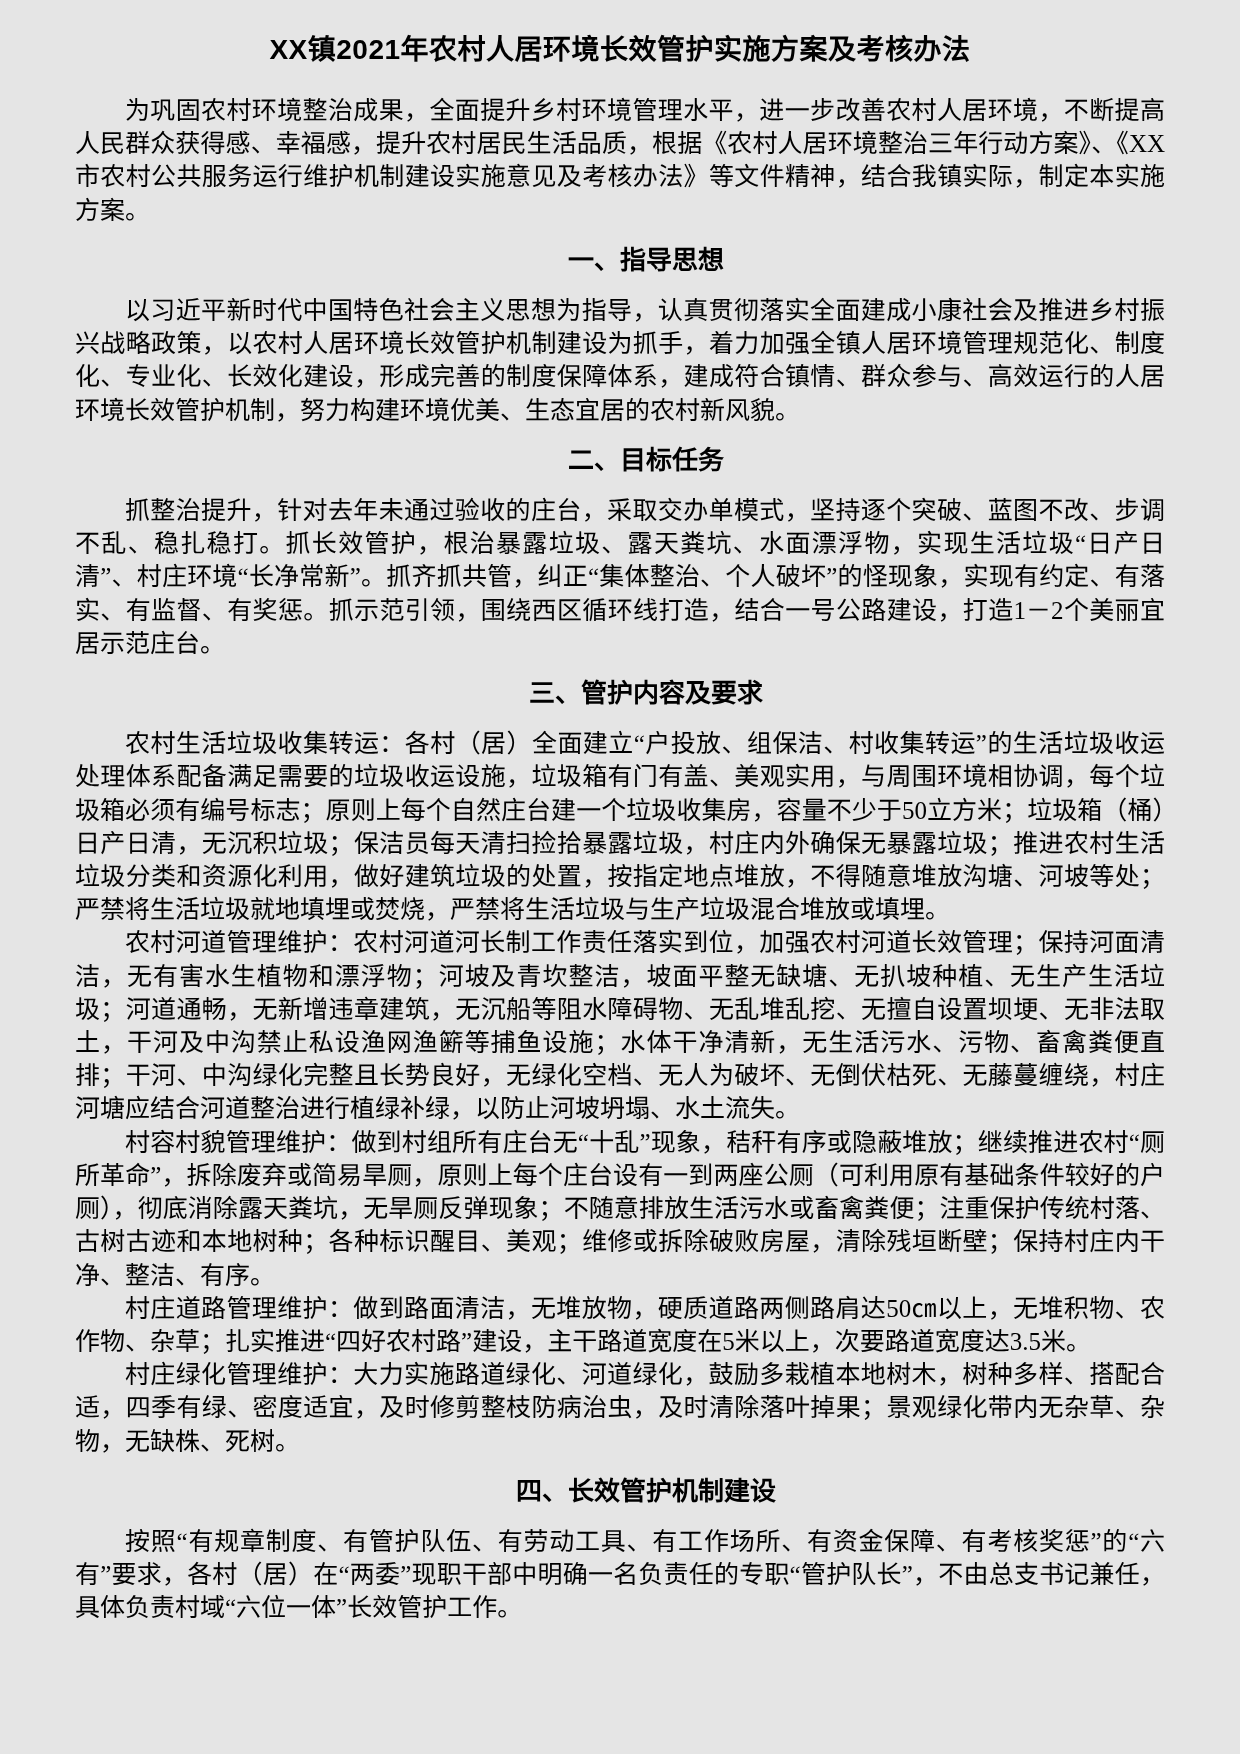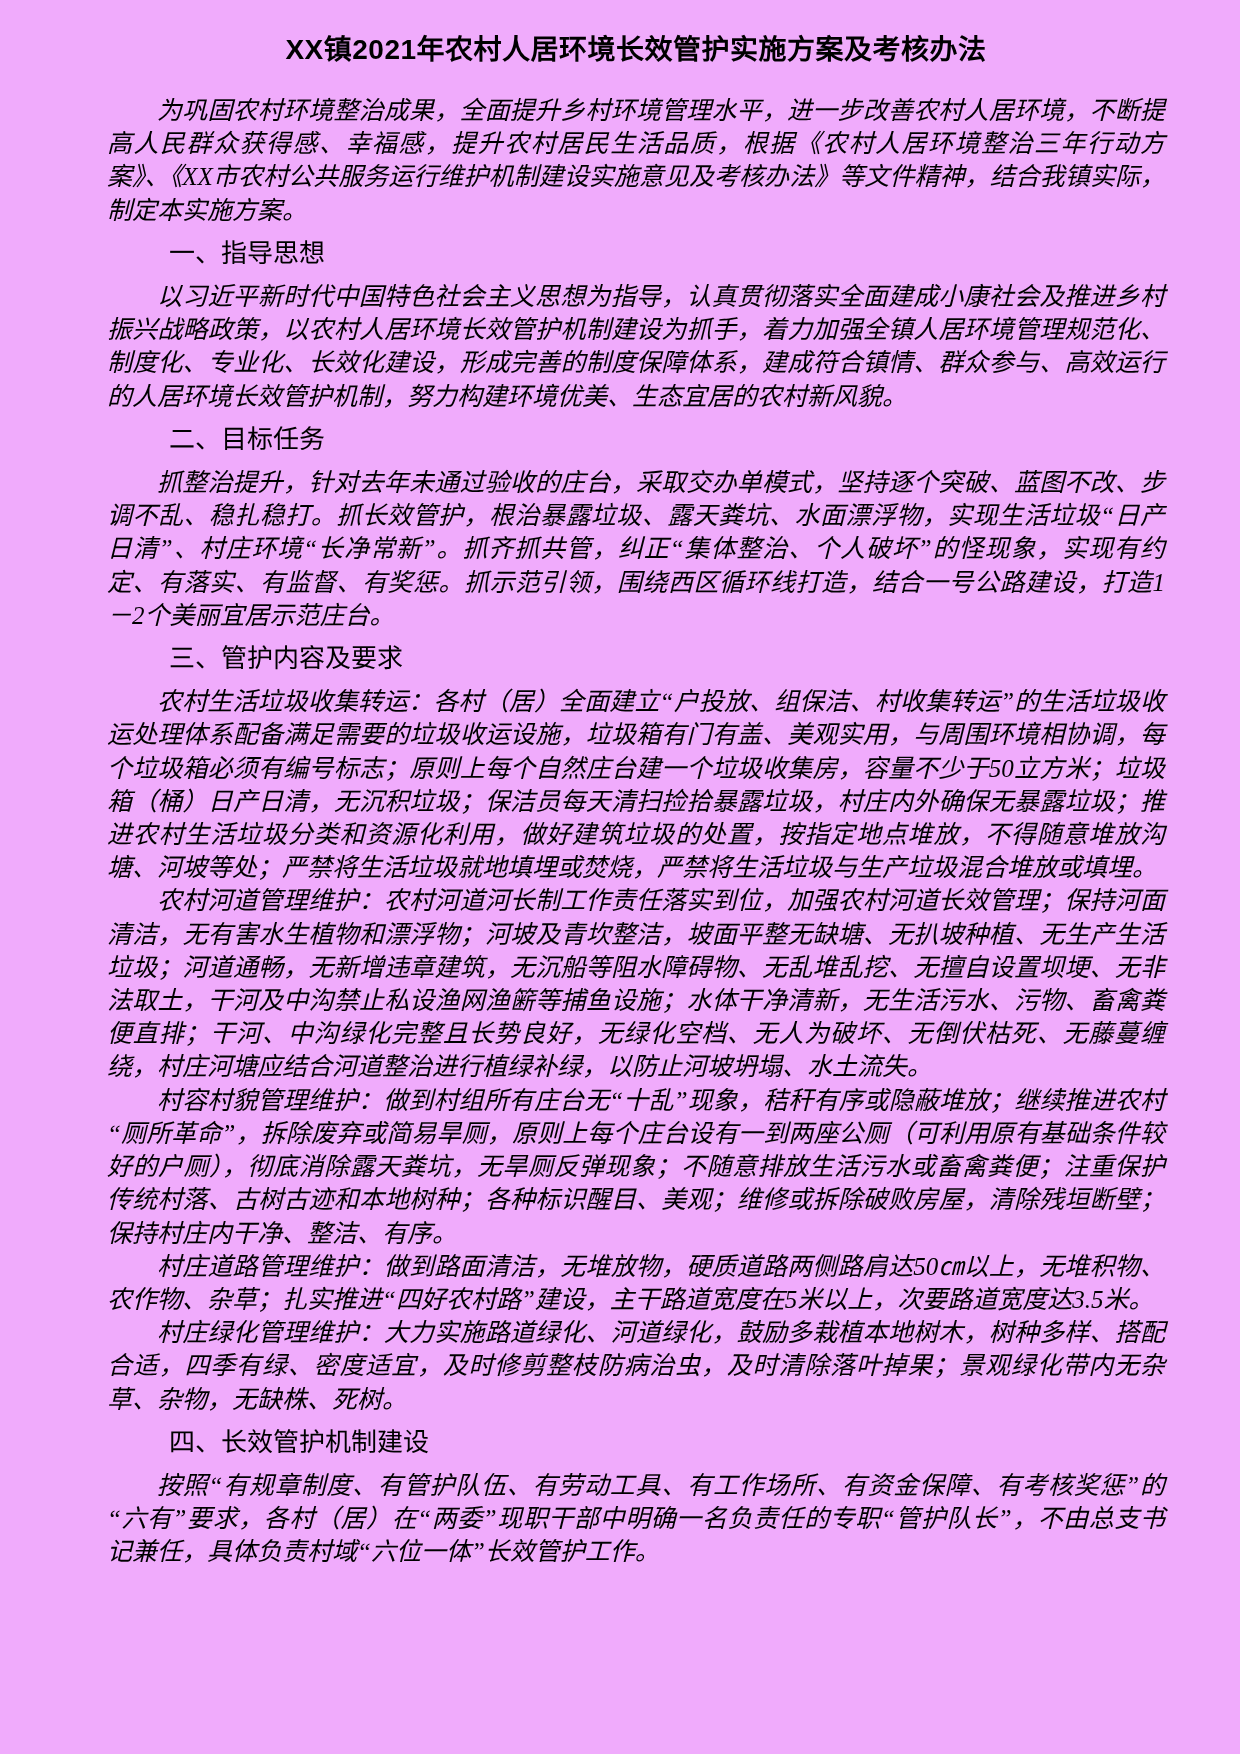--- a/index.html
+++ b/index.html
@@ -5,23 +5,23 @@
   html, body {
     margin: 0;
     padding: 0;
     background: #ffffff;
   }
   .page {
     position: relative;
     width: 1240px;
     height: 1754px;
     margin: 0 auto;
-    background: #f0abfc;
+    background: #e5e5e5;
     box-sizing: border-box;
-    padding: 30px 75px 0 107px;
+    padding: 30px 75px 0 75px;
     color: #000000;
     overflow: hidden;
   }
   .doc-title {
     font-family: "Liberation Sans", "DejaVu Sans", sans-serif;
     font-weight: bold;
     font-size: 28px;
     line-height: 40px;
     text-align: center;
     margin: 0 0 24px 0;
@@ -31,29 +31,29 @@
     font-family: "Liberation Serif", "DejaVu Serif", serif;
     font-size: 25px;
     line-height: 33.2px;
   }
   .para {
     margin: 0;
     text-indent: 2em;
     text-align: justify;
     text-justify: inter-ideograph;
     word-break: break-all;
-    font-style: italic;
   }
   .section-heading {
     font-family: "Liberation Sans", "DejaVu Sans", sans-serif;
-    font-weight: normal;
+    font-weight: bold;
     font-size: 26px;
     line-height: 33.2px;
-    margin: 10px;
+    margin: 17px;
     text-indent: 2em;
+    text-align: center;
   }
 </style>
 </head>
 <body>
 
 <div class="page">
   <h1 class="doc-title">XX镇2021年农村人居环境长效管护实施方案及考核办法</h1>
 
   <div class="doc-body">
     <p class="para">为巩固农村环境整治成果，全面提升乡村环境管理水平，进一步改善农村人居环境，不断提高人民群众获得感、幸福感，提升农村居民生活品质，根据《农村人居环境整治三年行动方案》、《XX市农村公共服务运行维护机制建设实施意见及考核办法》等文件精神，结合我镇实际，制定本实施方案。</p>

